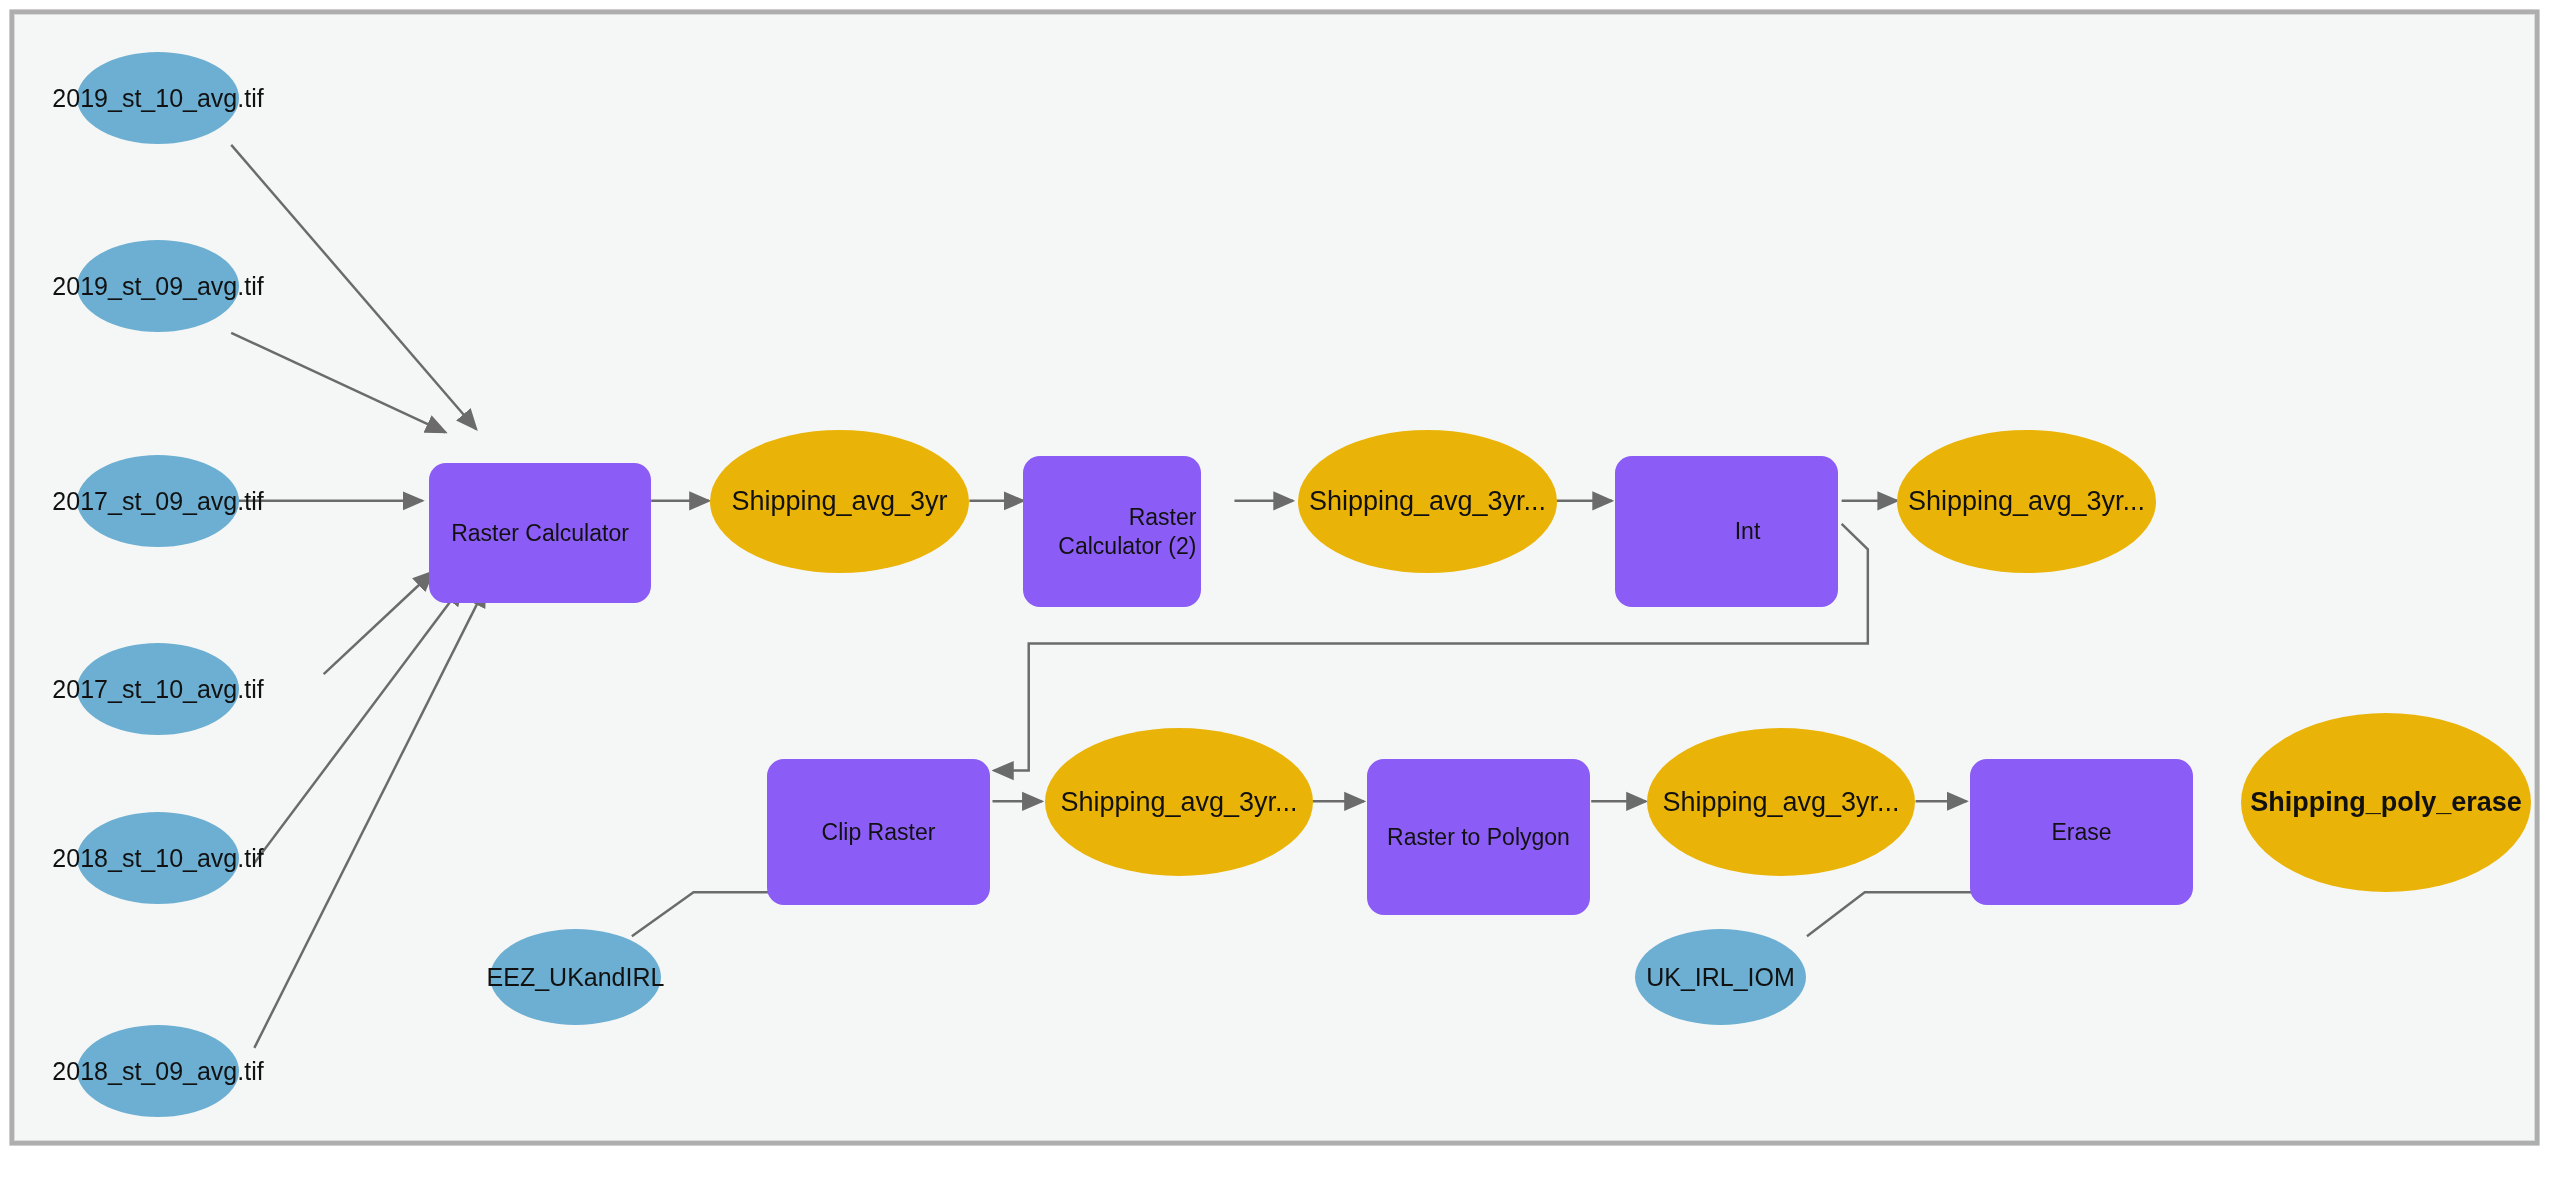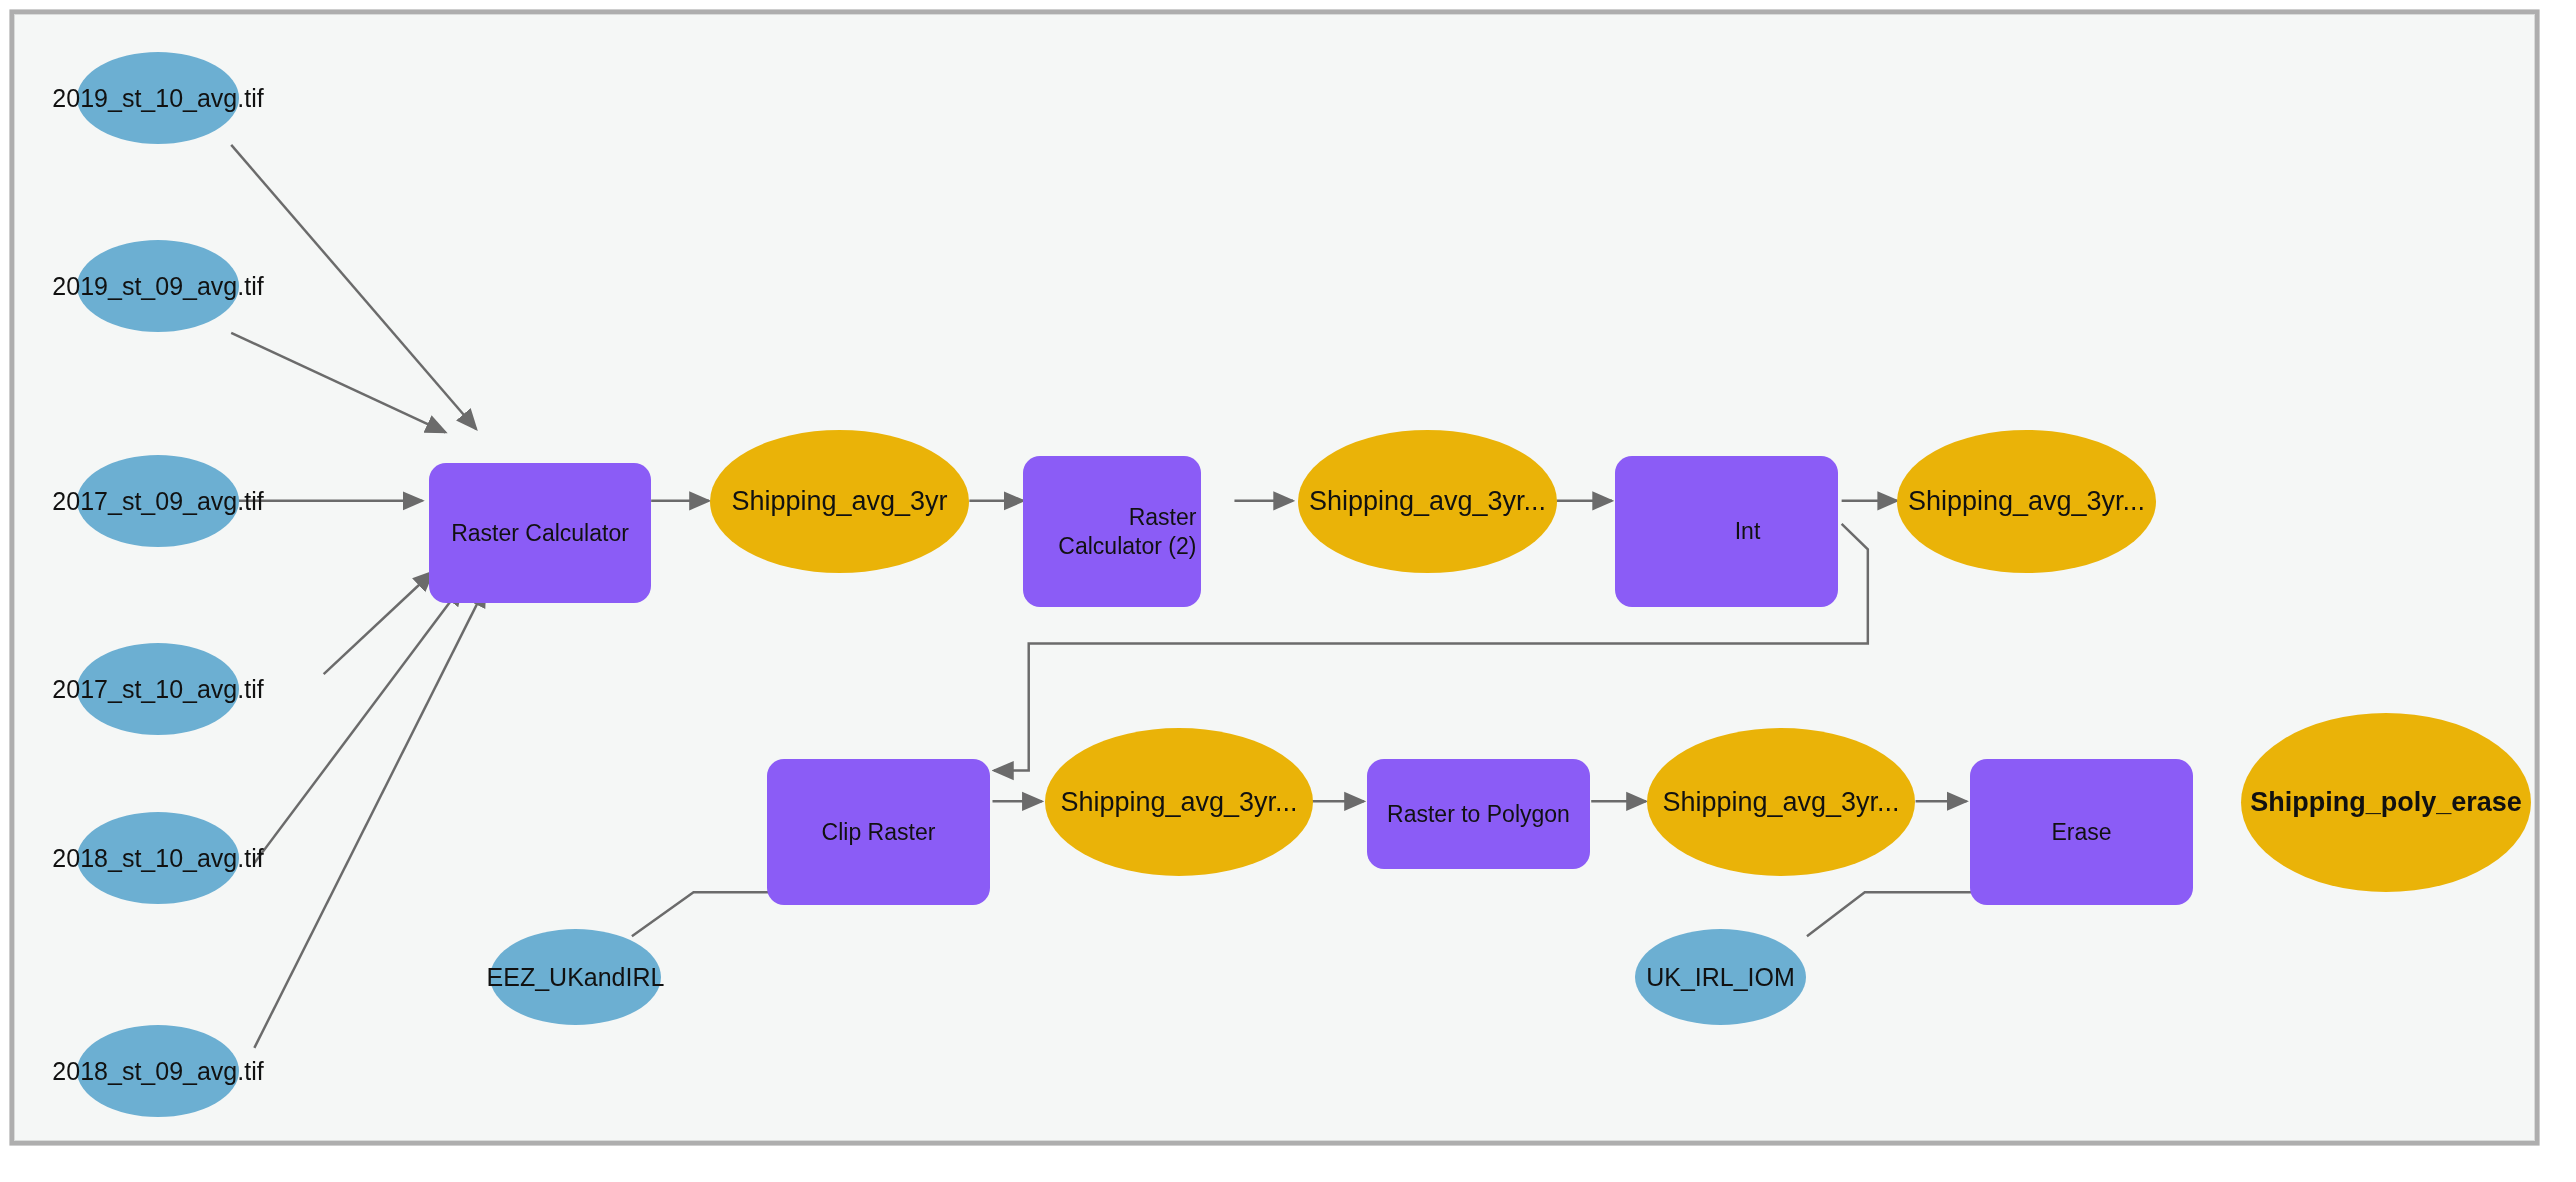--- a/index.html
+++ b/index.html
@@ -83,21 +83,21 @@
 </div>
 <div class="node tool" style="left:1023px;top:425px;width:178px;height:151px;text-align:right;">
   <span class="lbl">Raster Calculator (2)</span>
 </div>
 <div class="node tool" style="left:1615px;top:425px;width:223px;height:151px;padding-left:42px;">
   <span class="lbl">Int</span>
 </div>
 <div class="node tool" style="left:767px;top:728px;width:223px;height:146px;">
   <span class="lbl">Clip Raster</span>
 </div>
-<div class="node tool" style="left:1367px;top:728px;width:223px;height:110px;">
+<div class="node tool" style="left:1367px;top:728px;width:223px;height:156px;">
   <span class="lbl">Raster to Polygon</span>
 </div>
 <div class="node tool" style="left:1970px;top:728px;width:223px;height:146px;">
   <span class="lbl">Erase</span>
 </div>
 
 <div class="node ell-green" style="left:710px;top:430px;width:259px;height:143px;">
   <span class="lbl">Shipping_avg_3yr</span>
 </div>
 <div class="node ell-green" style="left:1298px;top:430px;width:259px;height:143px;">

